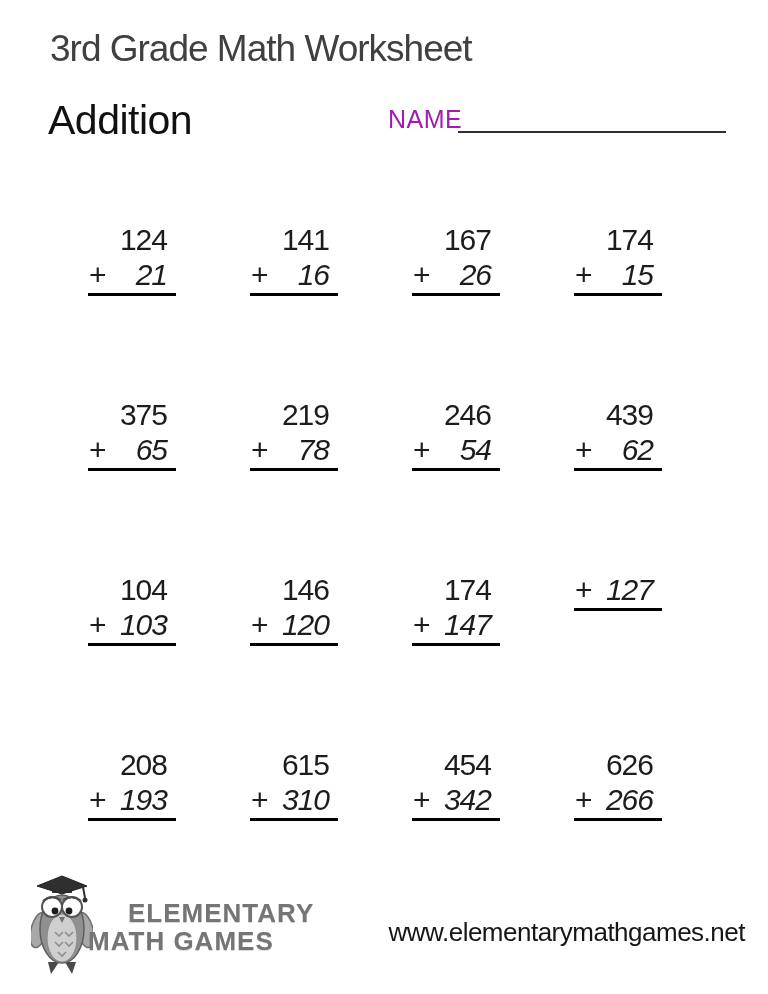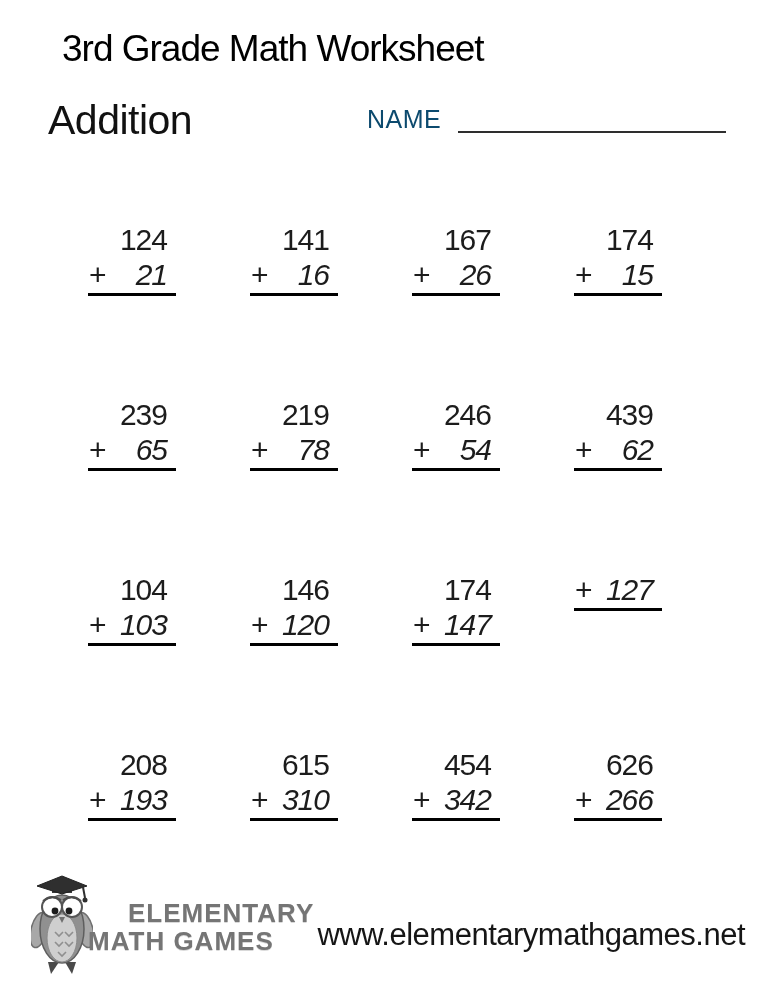--- a/index.html
+++ b/index.html
@@ -12,38 +12,37 @@
     overflow: hidden;
   }
 
   
   .title {
     position: absolute;
     left: 50px; top: 28px;
     font-size: 37px;
     font-weight: 500;
     letter-spacing: -1px;
-    color: #000000;
-    margin-left: 12px;
+    color: #404040;
   }
   .subtitle {
     position: absolute;
     left: 48px; top: 97px;
     font-size: 41px;
     font-weight: 500;
     letter-spacing: -0.5px;
     color: #111;
   }
   .name-label {
     position: absolute;
-    left: 367px; top: 105px;
+    left: 388px; top: 105px;
     font-size: 25px;
     font-weight: 500;
     letter-spacing: 0.5px;
-    color: #0c4a6e;
+    color: #a21caf;
   }
   .name-line {
     position: absolute;
     left: 458px; top: 106px;
     width: 268px; height: 27px;
     border-bottom: 2.5px solid #2e2e2e;
   }
 
   
   .problems-grid {
@@ -92,21 +91,21 @@
     font-weight: bold;
     line-height: 28px;
     letter-spacing: 1px;
     text-shadow: 0 1px 0 rgba(0,0,0,0.15);
   }
   .logo-line1 { font-size: 26px; margin-left: 40px; }
   .logo-line2 { font-size: 26px; }
   .website {
     position: absolute;
     right: 23px; top: 917px;
-    font-size: 31px;
+    font-size: 26px;
     letter-spacing: -0.5px;
     color: #161616;
   }
 </style>
 </head>
 <body>
 
 <div class="title">3rd Grade Math Worksheet</div>
 <div class="subtitle">Addition</div>
 <div class="name-label">NAME</div>
@@ -139,21 +138,21 @@
 
   <div class="problem">
     <div class="op-top">174</div>
     <div class="op-row">
       <span class="plus">+</span>
       <span class="op-bottom">15</span>
     </div>
   </div>
 
   <div class="problem">
-    <div class="op-top">239</div>
+    <div class="op-top">375</div>
     <div class="op-row">
       <span class="plus">+</span>
       <span class="op-bottom">65</span>
     </div>
   </div>
 
   <div class="problem">
     <div class="op-top">219</div>
     <div class="op-row">
       <span class="plus">+</span>

